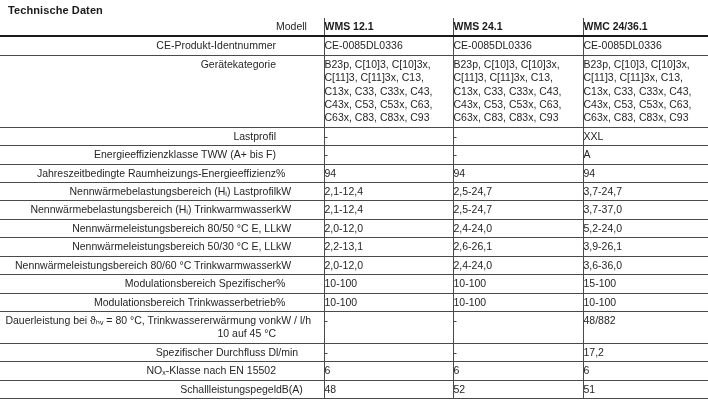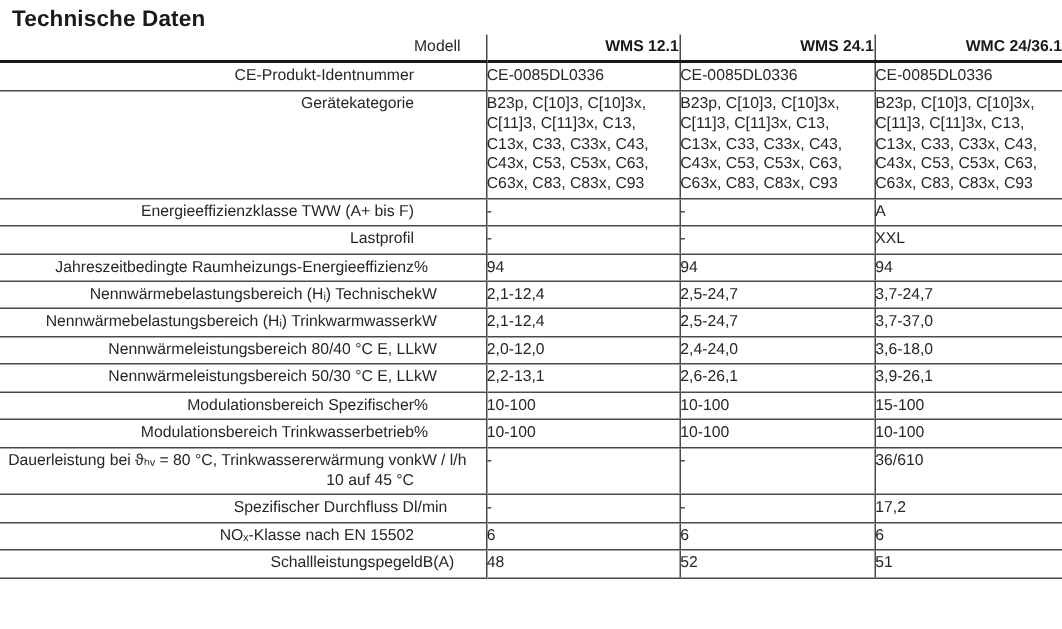--- a/index.html
+++ b/index.html
@@ -8,21 +8,21 @@
     background: #ffffff;
     font-family: "Liberation Sans", "DejaVu Sans", sans-serif;
     color: #1f1f1f;
   }
   .page {
     width: 708px;
     height: 419px;
     overflow: hidden;
   }
   .page-title {
-    font-size: 15px;
+    font-size: 11px;
     font-weight: 700;
     color: #1a1a1a;
     padding: 4px 0 2px 8px;
     letter-spacing: 0.1px;
   }
   table.tech-table {
     width: 708px;
     border-collapse: collapse;
     table-layout: fixed;
     font-size: 10.5px;
@@ -35,21 +35,21 @@
   }
   
   tbody tr td { border-bottom: 1px solid #4a4a4a; }
   thead tr.model-row td { border-bottom: 2px solid #1a1a1a; }
   
   td.val { border-left: 1px solid #4a4a4a; text-align: left; white-space: pre-line; }
   td.label { padding-left: 8px; padding-right: 4px; text-align: right; }
   td.unit  { padding-left: 8px; text-align: left; white-space: nowrap; }
   thead td.colhead {
     font-weight: 700;
-    text-align: right;
+    text-align: left;
     color: #1a1a1a;
   }
   thead td.unit { color: #262626; }
 </style>
 </head>
 <body>
 
 <div class="page">
 
   <div class="page-title">Technische Daten</div>
@@ -92,88 +92,95 @@
 C13x, C33, C33x, C43,
 C43x, C53, C53x, C63,
 C63x, C83, C83x, C93</td>
       <td class="val">B23p, C[10]3, C[10]3x,
 C[11]3, C[11]3x, C13,
 C13x, C33, C33x, C43,
 C43x, C53, C53x, C63,
 C63x, C83, C83x, C93</td>
     </tr>
         <tr>
+      <td class="label">Lastprofil</td>
+      <td class="unit"></td>
+      <td class="val">-</td>
+      <td class="val">-</td>
+      <td class="val">XXL</td>
+    </tr>
+        <tr>
       <td class="label">Energieeffizienzklasse TWW (A+ bis F)</td>
       <td class="unit"></td>
       <td class="val">-</td>
       <td class="val">-</td>
       <td class="val">A</td>
-    </tr>
-        <tr>
-      <td class="label">Lastprofil</td>
-      <td class="unit"></td>
-      <td class="val">-</td>
-      <td class="val">-</td>
-      <td class="val">XXL</td>
     </tr>
         <tr>
       <td class="label">Jahreszeitbedingte Raumheizungs-Energieeffizienz</td>
       <td class="unit">%</td>
       <td class="val">94</td>
       <td class="val">94</td>
       <td class="val">94</td>
     </tr>
         <tr>
-      <td class="label">Nennwärmebelastungsbereich (Hᵢ) Technische</td>
+      <td class="label">Nennwärmebelastungsbereich (Hᵢ) Lastprofil</td>
       <td class="unit">kW</td>
       <td class="val">2,1-12,4</td>
       <td class="val">2,5-24,7</td>
       <td class="val">3,7-24,7</td>
     </tr>
         <tr>
       <td class="label">Nennwärmebelastungsbereich (Hᵢ) Trinkwarmwasser</td>
       <td class="unit">kW</td>
       <td class="val">2,1-12,4</td>
       <td class="val">2,5-24,7</td>
       <td class="val">3,7-37,0</td>
     </tr>
         <tr>
-      <td class="label">Nennwärmeleistungsbereich 80/40 °C E, LL</td>
+      <td class="label">Nennwärmeleistungsbereich 80/50 °C E, LL</td>
       <td class="unit">kW</td>
       <td class="val">2,0-12,0</td>
       <td class="val">2,4-24,0</td>
-      <td class="val">3,6-18,0</td>
+      <td class="val">5,2-24,0</td>
     </tr>
         <tr>
       <td class="label">Nennwärmeleistungsbereich 50/30 °C E, LL</td>
       <td class="unit">kW</td>
       <td class="val">2,2-13,1</td>
       <td class="val">2,6-26,1</td>
       <td class="val">3,9-26,1</td>
     </tr>
         <tr>
+      <td class="label">Nennwärmeleistungsbereich 80/60 °C Trinkwarmwasser</td>
+      <td class="unit">kW</td>
+      <td class="val">2,0-12,0</td>
+      <td class="val">2,4-24,0</td>
+      <td class="val">3,6-36,0</td>
+    </tr>
+        <tr>
       <td class="label">Modulationsbereich Spezifischer</td>
       <td class="unit">%</td>
       <td class="val">10-100</td>
       <td class="val">10-100</td>
       <td class="val">15-100</td>
     </tr>
         <tr>
       <td class="label">Modulationsbereich Trinkwasserbetrieb</td>
       <td class="unit">%</td>
       <td class="val">10-100</td>
       <td class="val">10-100</td>
       <td class="val">10-100</td>
     </tr>
         <tr>
       <td class="label">Dauerleistung bei ϑₕᵥ = 80 °C, Trinkwassererwärmung von 10 auf 45 °C</td>
       <td class="unit">kW / l/h</td>
       <td class="val">-</td>
       <td class="val">-</td>
-      <td class="val">36/610</td>
+      <td class="val">48/882</td>
     </tr>
         <tr>
       <td class="label">Spezifischer Durchfluss D</td>
       <td class="unit">l/min</td>
       <td class="val">-</td>
       <td class="val">-</td>
       <td class="val">17,2</td>
     </tr>
         <tr>
       <td class="label">NOₓ-Klasse nach EN 15502</td>

